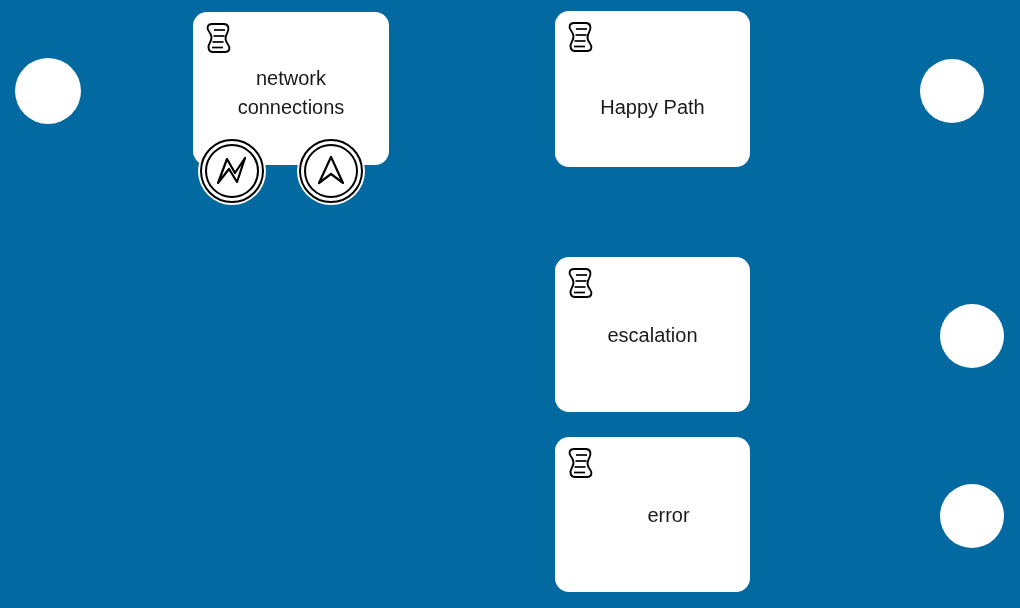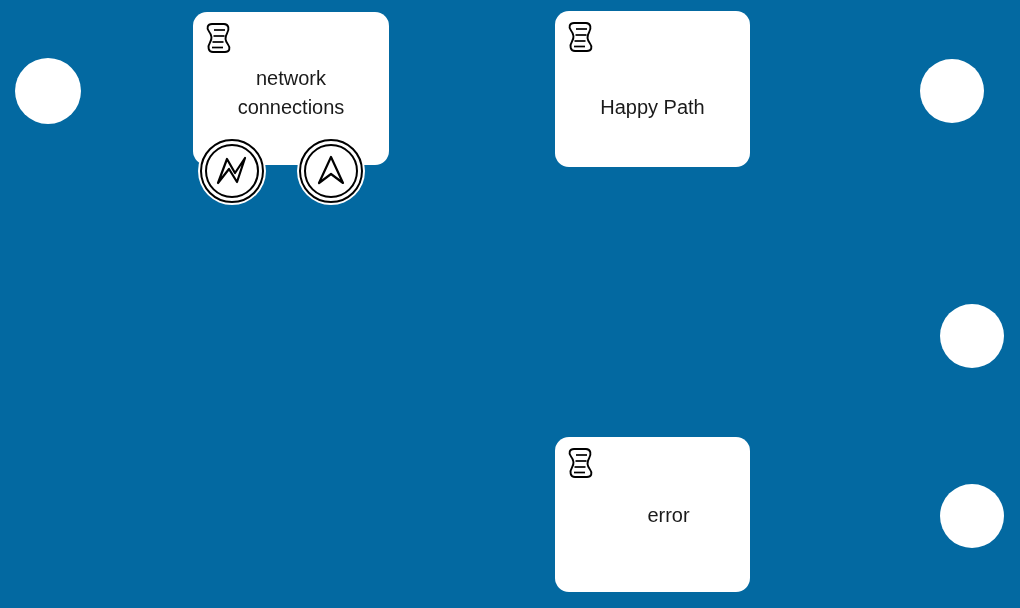--- a/index.html
+++ b/index.html
@@ -134,20 +134,32 @@
         <path d="M21 2 H9 C4.5 2 3.2 6 6 9.5 C8.8 13 9.5 16.5 7 20.5 C4.5 24.5 5 30 10 30 H22 C26.5 30 27.8 26 25 22.5 C22.2 19 21.5 15.5 24 11.5 C26.5 7.5 26 2 21 2 Z" fill="#ffffff" stroke="#000000" stroke-width="1.9" stroke-linejoin="round"></path>
         <line x1="11" y1="8" x2="22" y2="8" stroke="#000000" stroke-width="1.7"></line>
         <line x1="10.5" y1="14" x2="21.5" y2="14" stroke="#000000" stroke-width="1.7"></line>
         <line x1="9.5" y1="20" x2="20.5" y2="20" stroke="#000000" stroke-width="1.7"></line>
         <line x1="9" y1="25.5" x2="20" y2="25.5" stroke="#000000" stroke-width="1.7"></line>
       </svg>
     </span>
     <div class="task-label" style="top:82px;">Happy Path</div>
   </div>
 
+  <div class="task-card" style="left:555px; top:257px; width:195px; height:155px;">
+    <span class="script-icon">
+      <svg viewBox="0 0 30 34" width="30" height="34" aria-hidden="true">
+        <path d="M21 2 H9 C4.5 2 3.2 6 6 9.5 C8.8 13 9.5 16.5 7 20.5 C4.5 24.5 5 30 10 30 H22 C26.5 30 27.8 26 25 22.5 C22.2 19 21.5 15.5 24 11.5 C26.5 7.5 26 2 21 2 Z" fill="#ffffff" stroke="#000000" stroke-width="1.9" stroke-linejoin="round"></path>
+        <line x1="11" y1="8" x2="22" y2="8" stroke="#000000" stroke-width="1.7"></line>
+        <line x1="10.5" y1="14" x2="21.5" y2="14" stroke="#000000" stroke-width="1.7"></line>
+        <line x1="9.5" y1="20" x2="20.5" y2="20" stroke="#000000" stroke-width="1.7"></line>
+        <line x1="9" y1="25.5" x2="20" y2="25.5" stroke="#000000" stroke-width="1.7"></line>
+      </svg>
+    </span>
+    <div class="task-label" style="top:64px;">escalation</div>
+  </div>
 
   <div class="task-card" style="left:555px; top:437px; width:195px; height:155px;">
     <span class="script-icon">
       <svg viewBox="0 0 30 34" width="30" height="34" aria-hidden="true">
         <path d="M21 2 H9 C4.5 2 3.2 6 6 9.5 C8.8 13 9.5 16.5 7 20.5 C4.5 24.5 5 30 10 30 H22 C26.5 30 27.8 26 25 22.5 C22.2 19 21.5 15.5 24 11.5 C26.5 7.5 26 2 21 2 Z" fill="#ffffff" stroke="#000000" stroke-width="1.9" stroke-linejoin="round"></path>
         <line x1="11" y1="8" x2="22" y2="8" stroke="#000000" stroke-width="1.7"></line>
         <line x1="10.5" y1="14" x2="21.5" y2="14" stroke="#000000" stroke-width="1.7"></line>
         <line x1="9.5" y1="20" x2="20.5" y2="20" stroke="#000000" stroke-width="1.7"></line>
         <line x1="9" y1="25.5" x2="20" y2="25.5" stroke="#000000" stroke-width="1.7"></line>
       </svg>

